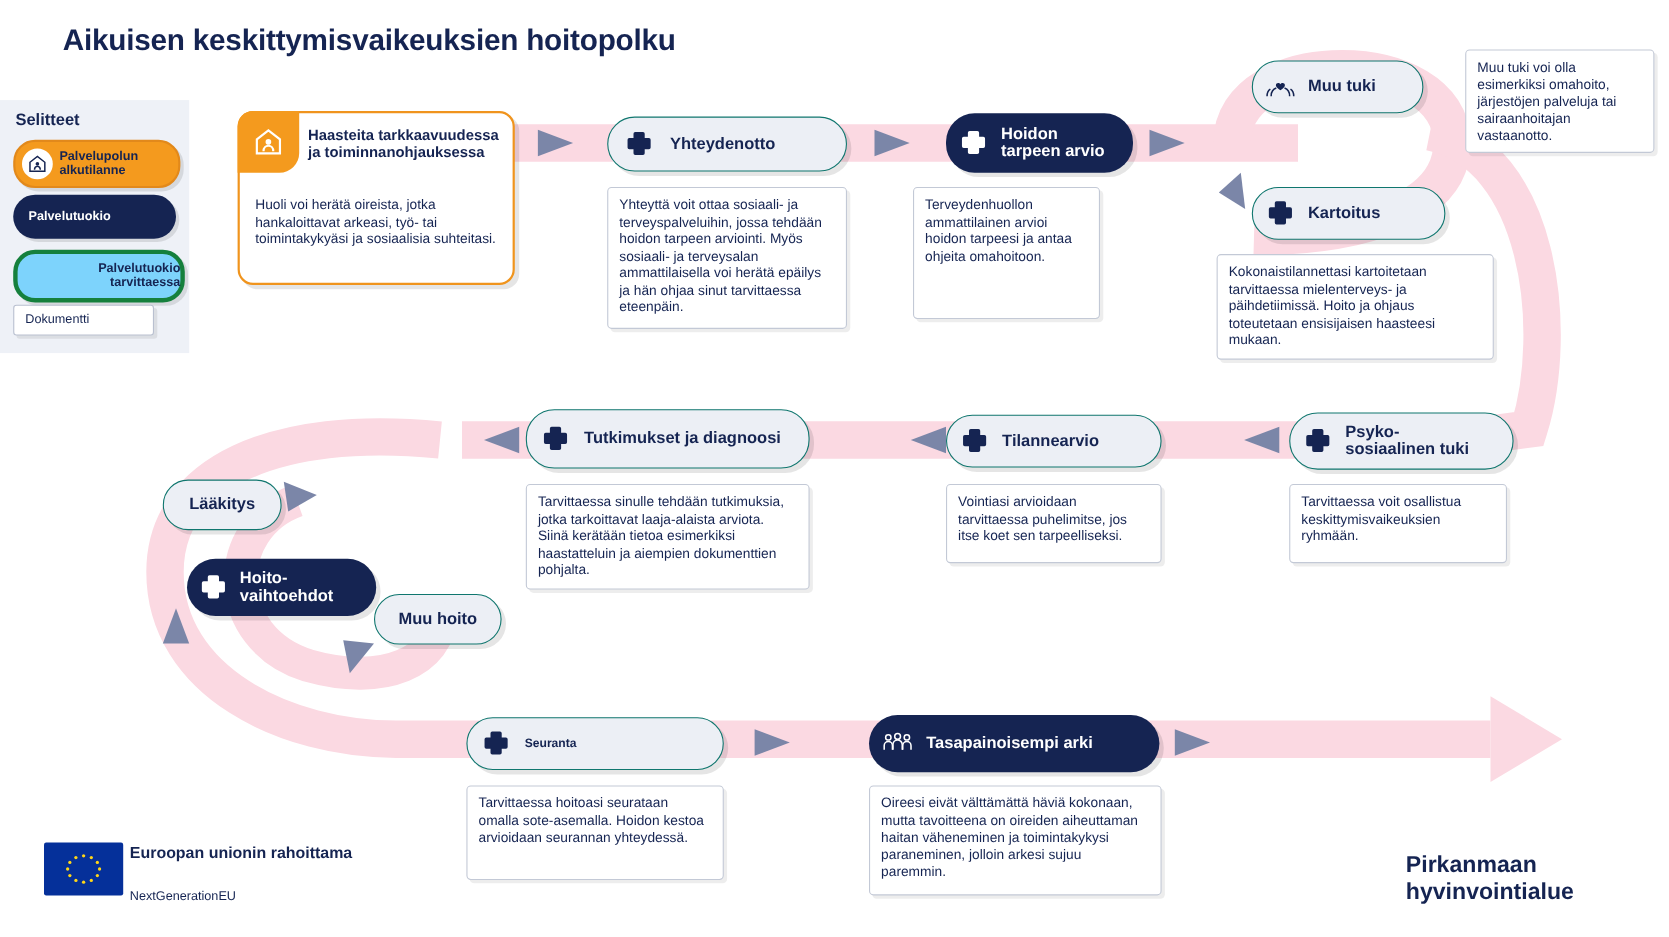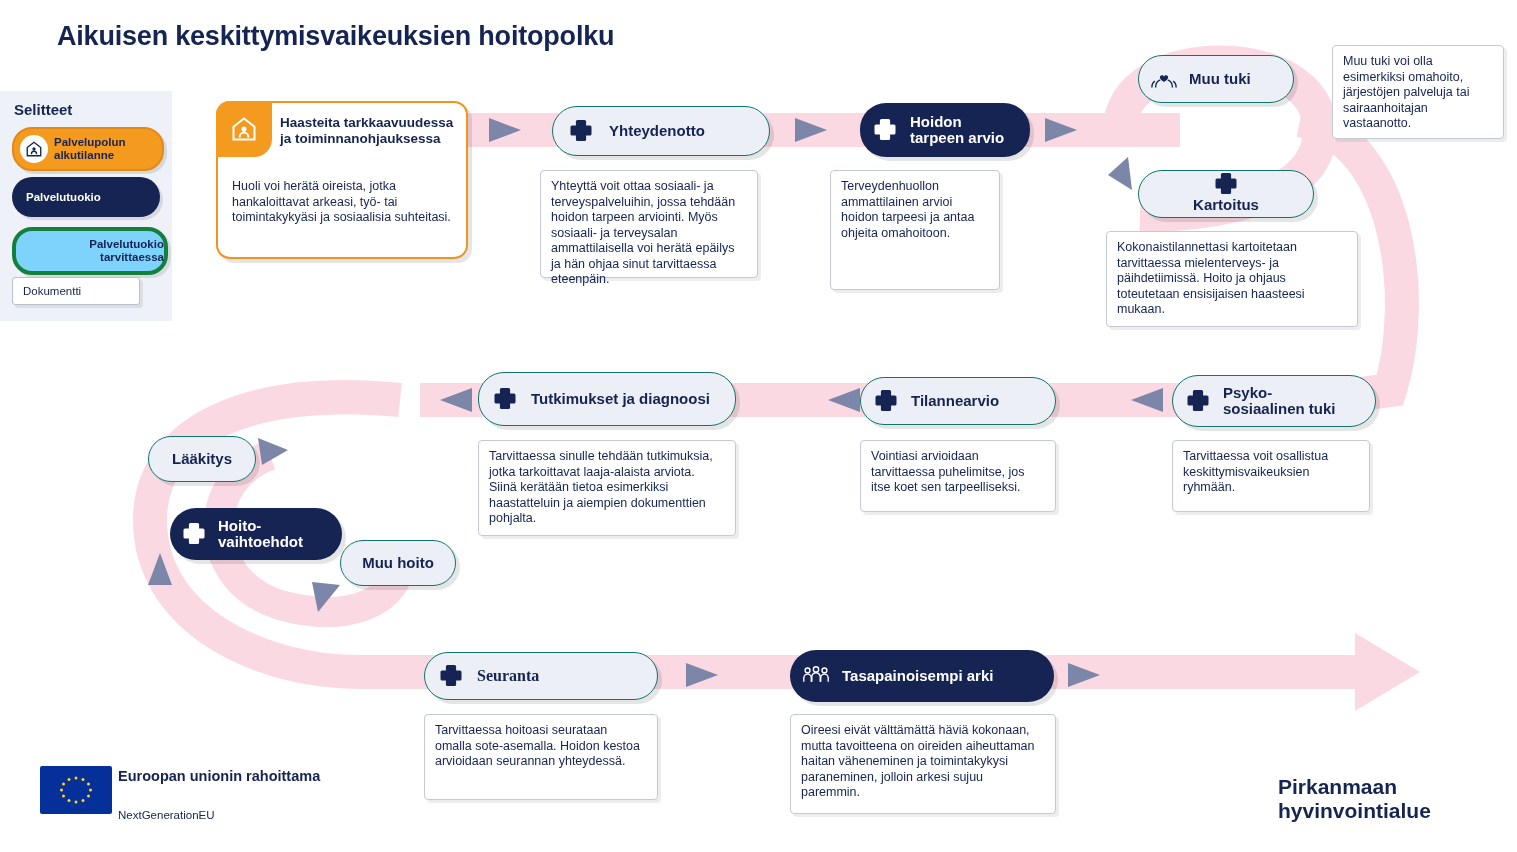--- a/index.html
+++ b/index.html
@@ -194,21 +194,21 @@
   </div>
 
   <div class="node node-grey" style="left:552px;top:106px;width:218px;height:50px;">
     <span class="icon-box" style="width:56px;">
       <svg width="26" height="26" viewBox="0 0 26 26">
         <path d="M9.5 2 h7 a1.6 1.6 0 0 1 1.6 1.6 V7.4 h3.8 A1.6 1.6 0 0 1 23.5 9 v7 a1.6 1.6 0 0 1 -1.6 1.6 h-3.8 v3.8 A1.6 1.6 0 0 1 16.5 23 h-7 a1.6 1.6 0 0 1 -1.6 -1.6 V17.6 H4.1 A1.6 1.6 0 0 1 2.5 16 V9 a1.6 1.6 0 0 1 1.6 -1.6 H7.9 V3.6 A1.6 1.6 0 0 1 9.5 2 Z" fill="#152452"></path>
       </svg>
     </span>
     <span class="label" style="font-size:15px;">Yhteydenotto</span>
   </div>
-  <div class="infobox" style="left:540px;top:170px;width:218px;height:108px;">Yhteyttä voit ottaa sosiaali- ja terveyspalveluihin, jossa tehdään hoidon tarpeen arviointi. Myös sosiaali- ja terveysalan ammattilaisella voi herätä epäilys ja hän ohjaa sinut tarvittaessa eteenpäin.</div>
+  <div class="infobox" style="left:552px;top:170px;width:218px;height:129px;">Yhteyttä voit ottaa sosiaali- ja terveyspalveluihin, jossa tehdään hoidon tarpeen arviointi. Myös sosiaali- ja terveysalan ammattilaisella voi herätä epäilys ja hän ohjaa sinut tarvittaessa eteenpäin.</div>
 
   <div class="node node-navy" style="left:860px;top:103px;width:170px;height:54px;">
     <span class="icon-box" style="width:50px;">
       <svg width="26" height="26" viewBox="0 0 26 26">
         <path d="M9.5 2 h7 a1.6 1.6 0 0 1 1.6 1.6 V7.4 h3.8 A1.6 1.6 0 0 1 23.5 9 v7 a1.6 1.6 0 0 1 -1.6 1.6 h-3.8 v3.8 A1.6 1.6 0 0 1 16.5 23 h-7 a1.6 1.6 0 0 1 -1.6 -1.6 V17.6 H4.1 A1.6 1.6 0 0 1 2.5 16 V9 a1.6 1.6 0 0 1 1.6 -1.6 H7.9 V3.6 A1.6 1.6 0 0 1 9.5 2 Z" fill="#ffffff"></path>
       </svg>
     </span>
     <span class="label" style="font-size:15px;width:106px;">Hoidon tarpeen arvio</span>
   </div>
   <div class="infobox" style="left:830px;top:170px;width:170px;height:120px;">Terveydenhuollon ammattilainen arvioi hoidon tarpeesi ja antaa ohjeita omahoitoon.</div>
@@ -220,21 +220,21 @@
         <path d="M6 21 c0-4 2-7 5-8"></path>
         <path d="M24 21 c0-4-2-7-5-8"></path>
         <path d="M2 21 c0-3.2 1.3-5.6 3.2-6.8"></path>
         <path d="M28 21 c0-3.2-1.3-5.6-3.2-6.8"></path>
       </svg>
     </span>
     <span class="label" style="font-size:15px;">Muu tuki</span>
   </div>
   <div class="infobox" style="left:1332px;top:45px;width:172px;height:94px;">Muu tuki voi olla esimerkiksi omahoito, järjestöjen palveluja tai sairaanhoitajan vastaanotto.</div>
 
-  <div class="node node-grey" style="left:1138px;top:170px;width:176px;height:48px;flex-direction:column;">
+  <div class="node node-grey" style="left:1138px;top:170px;width:176px;height:48px;">
     <span class="icon-box" style="width:50px;">
       <svg width="26" height="26" viewBox="0 0 26 26">
         <path d="M9.5 2 h7 a1.6 1.6 0 0 1 1.6 1.6 V7.4 h3.8 A1.6 1.6 0 0 1 23.5 9 v7 a1.6 1.6 0 0 1 -1.6 1.6 h-3.8 v3.8 A1.6 1.6 0 0 1 16.5 23 h-7 a1.6 1.6 0 0 1 -1.6 -1.6 V17.6 H4.1 A1.6 1.6 0 0 1 2.5 16 V9 a1.6 1.6 0 0 1 1.6 -1.6 H7.9 V3.6 A1.6 1.6 0 0 1 9.5 2 Z" fill="#152452"></path>
       </svg>
     </span>
     <span class="label" style="font-size:15px;">Kartoitus</span>
   </div>
   <div class="infobox" style="left:1106px;top:231px;width:252px;height:96px;">Kokonaistilannettasi kartoitetaan tarvittaessa mielenterveys- ja päihdetiimissä. Hoito ja ohjaus toteutetaan ensisijaisen haasteesi mukaan.</div>
 
   <div class="node node-grey" style="left:1172px;top:375px;width:204px;height:52px;">
@@ -284,21 +284,21 @@
     <span class="label" style="font-size:15px;">Muu hoito</span>
   </div>
 
 
   <div class="node node-grey" style="left:424px;top:652px;width:234px;height:48px;">
     <span class="icon-box" style="width:52px;">
       <svg width="26" height="26" viewBox="0 0 26 26">
         <path d="M9.5 2 h7 a1.6 1.6 0 0 1 1.6 1.6 V7.4 h3.8 A1.6 1.6 0 0 1 23.5 9 v7 a1.6 1.6 0 0 1 -1.6 1.6 h-3.8 v3.8 A1.6 1.6 0 0 1 16.5 23 h-7 a1.6 1.6 0 0 1 -1.6 -1.6 V17.6 H4.1 A1.6 1.6 0 0 1 2.5 16 V9 a1.6 1.6 0 0 1 1.6 -1.6 H7.9 V3.6 A1.6 1.6 0 0 1 9.5 2 Z" fill="#152452"></path>
       </svg>
     </span>
-    <span class="label" style="font-size:16px;font-family:Liberation Serif, serif;">Seuranta</span>
+    <span class="label" style="font-size:11px;">Seuranta</span>
   </div>
   <div class="infobox" style="left:424px;top:714px;width:234px;height:86px;">Tarvittaessa hoitoasi seurataan omalla sote-asemalla. Hoidon kestoa arvioidaan seurannan yhteydessä.</div>
 
   <div class="node node-navy" style="left:790px;top:650px;width:264px;height:52px;">
     <span class="icon-box" style="width:52px;">
       <svg width="30" height="24" viewBox="0 0 32 24" fill="none" stroke="#ffffff" stroke-width="1.5">
         <circle cx="7" cy="6" r="2.6"></circle>
           <path d="M3 18 v-4 a4 4 0 0 1 8 0 v4"></path>
         <circle cx="16" cy="5" r="2.8"></circle>
           <path d="M11.5 18 v-5 a4.5 4.5 0 0 1 9 0 v5"></path>

